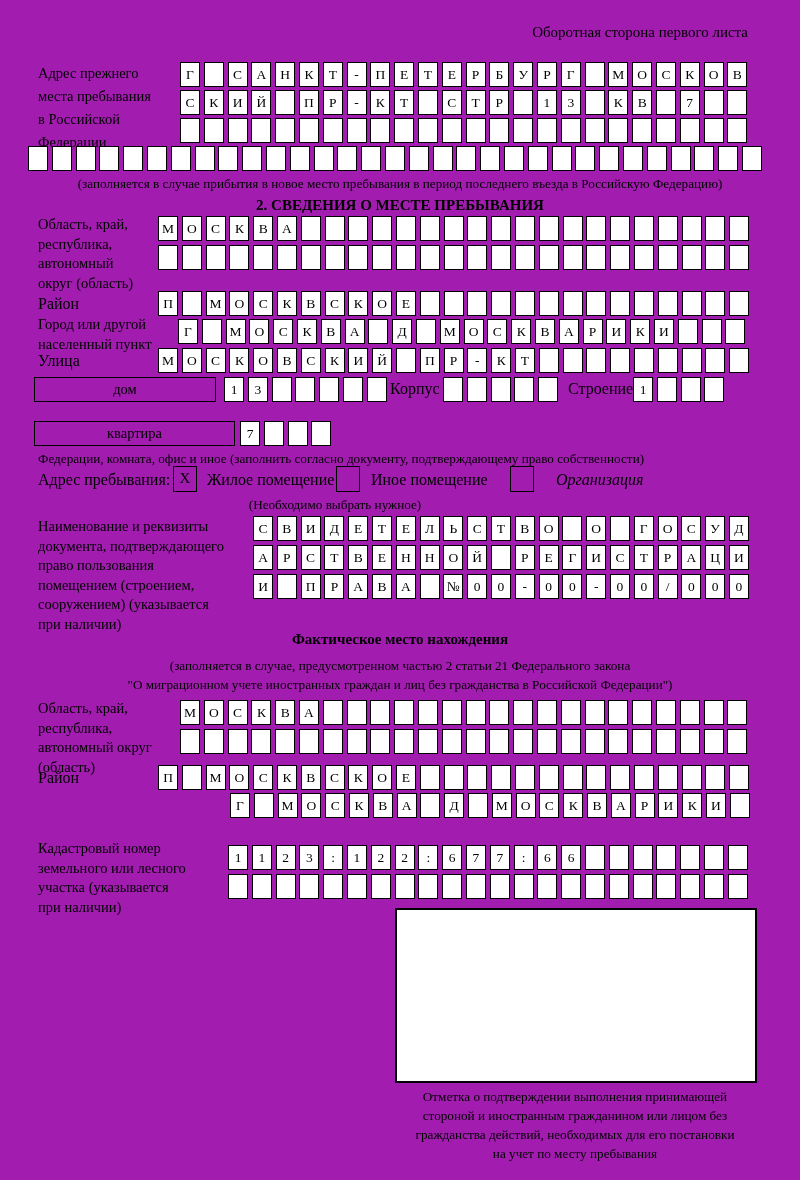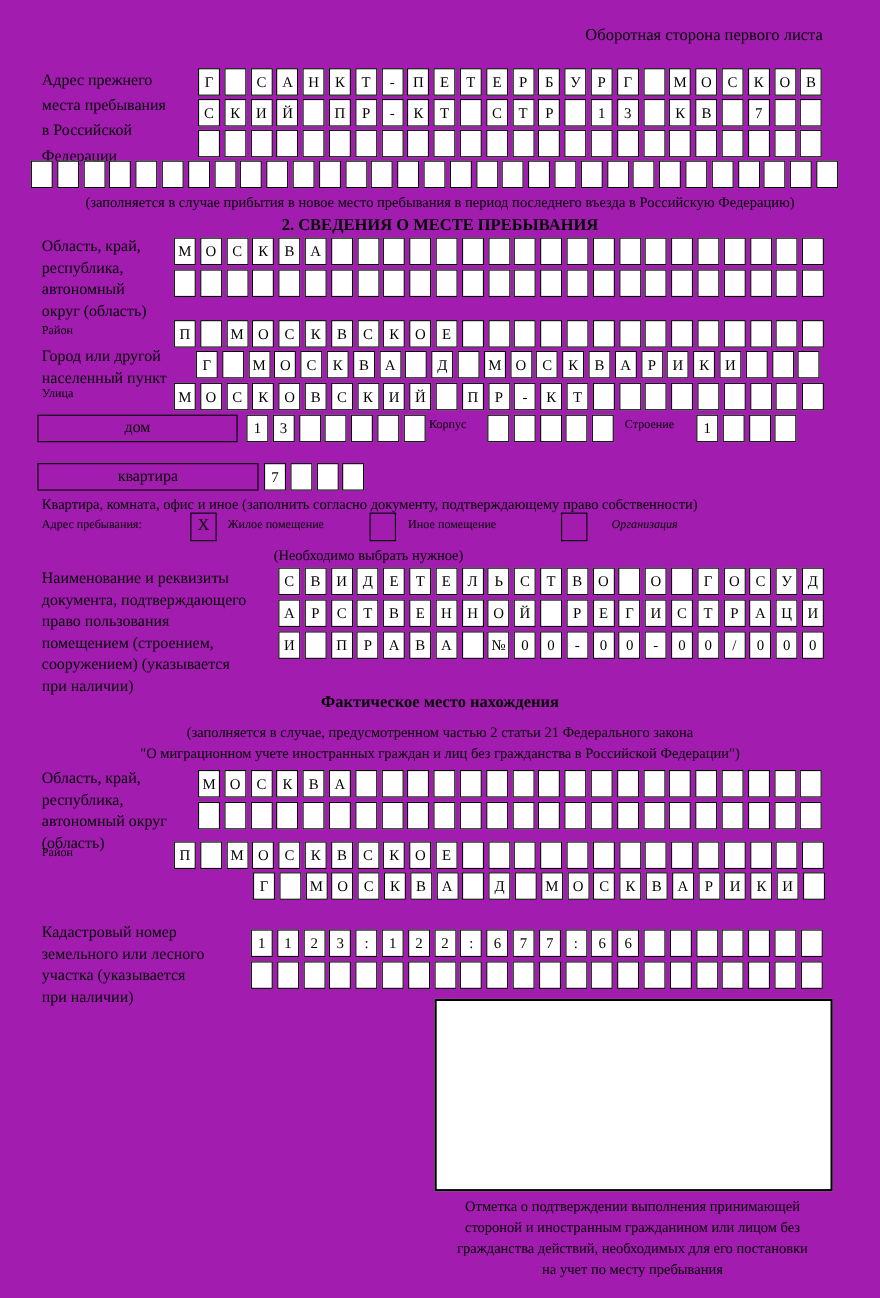--- a/index.html
+++ b/index.html
@@ -8,21 +8,21 @@
     font-family:"Liberation Serif","DejaVu Serif",serif; color:#000; overflow:hidden;
   }
   .hdr {
     position:absolute; top:24px; right:52px; font-size:15px;
   }
   .lbl {
     position:absolute; font-size:14.5px; line-height:19.5px; white-space:pre-line;
   }
   .lbl.lh23 { line-height:23px; }
   .inline-lbl {
-    position:absolute; font-size:11px; white-space:nowrap;
+    position:absolute; font-size:16px; white-space:nowrap;
   }
   .note {
     position:absolute; font-size:13.2px; line-height:19px; white-space:pre-line;
   }
   .center-note { left:0; width:800px; text-align:center; }
   .sec-title {
     position:absolute; left:0; width:800px; text-align:center;
     font-weight:bold; font-size:15px;
   }
   .cell-row { position:absolute; display:flex; gap:3.8px; }
@@ -342,21 +342,21 @@
       <span class="cell"></span>
     </div>
 
   <div class="wide-box" style="left:34px; top:421px; width:201px;">квартира</div>
   <div class="cell-row" style="left:240px; top:421px;">
       <span class="cell">7</span>
       <span class="cell"></span>
       <span class="cell"></span>
       <span class="cell"></span>
     </div>
-  <div class="note" style="left:38px; top:449px;">Квартира, комната, офис и иное (заполнить согласно документу, подтверждающему право собственности)</div>
+  <div class="note" style="left:38px; top:449px;">Федерации, комната, офис и иное (заполнить согласно документу, подтверждающему право собственности)</div>
 
   <div class="inline-lbl" style="left:38px; top:471px;">Адрес пребывания:</div>
   <div class="chk" style="left:173px; top:466px;">X</div>
   <div class="inline-lbl" style="left:207px; top:471px;">Жилое помещение</div>
   <div class="chk" style="left:336px; top:466px;"></div>
   <div class="inline-lbl" style="left:371px; top:471px;">Иное помещение</div>
   <div class="chk" style="left:510px; top:466px;"></div>
   <div class="inline-lbl" style="left:556px; top:471px;font-style:italic;">Организация</div>
   <div class="note" style="left:235px; top:495px; width:200px; text-align:center;">(Необходимо выбрать нужное)</div>
 

